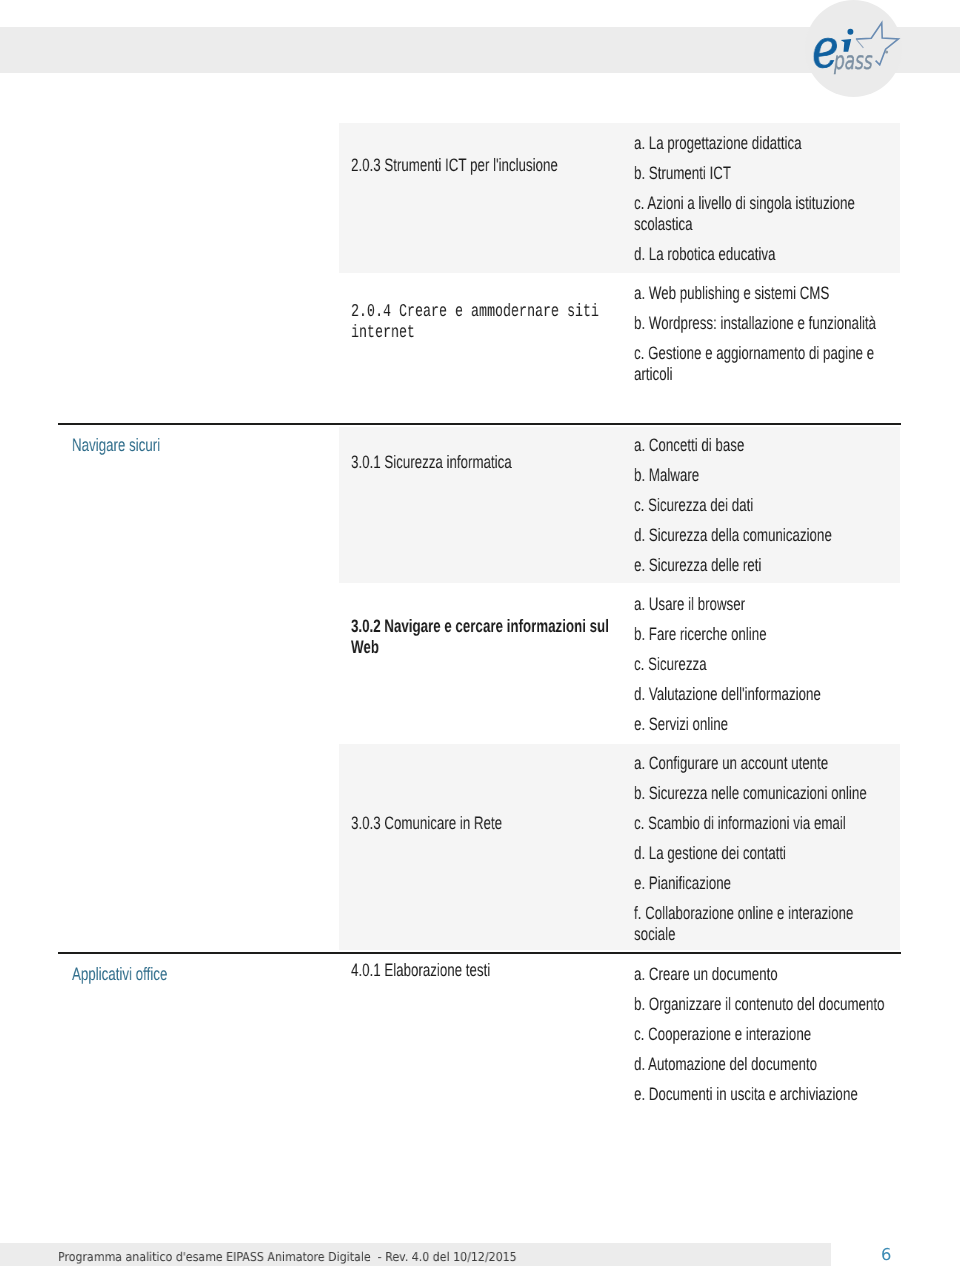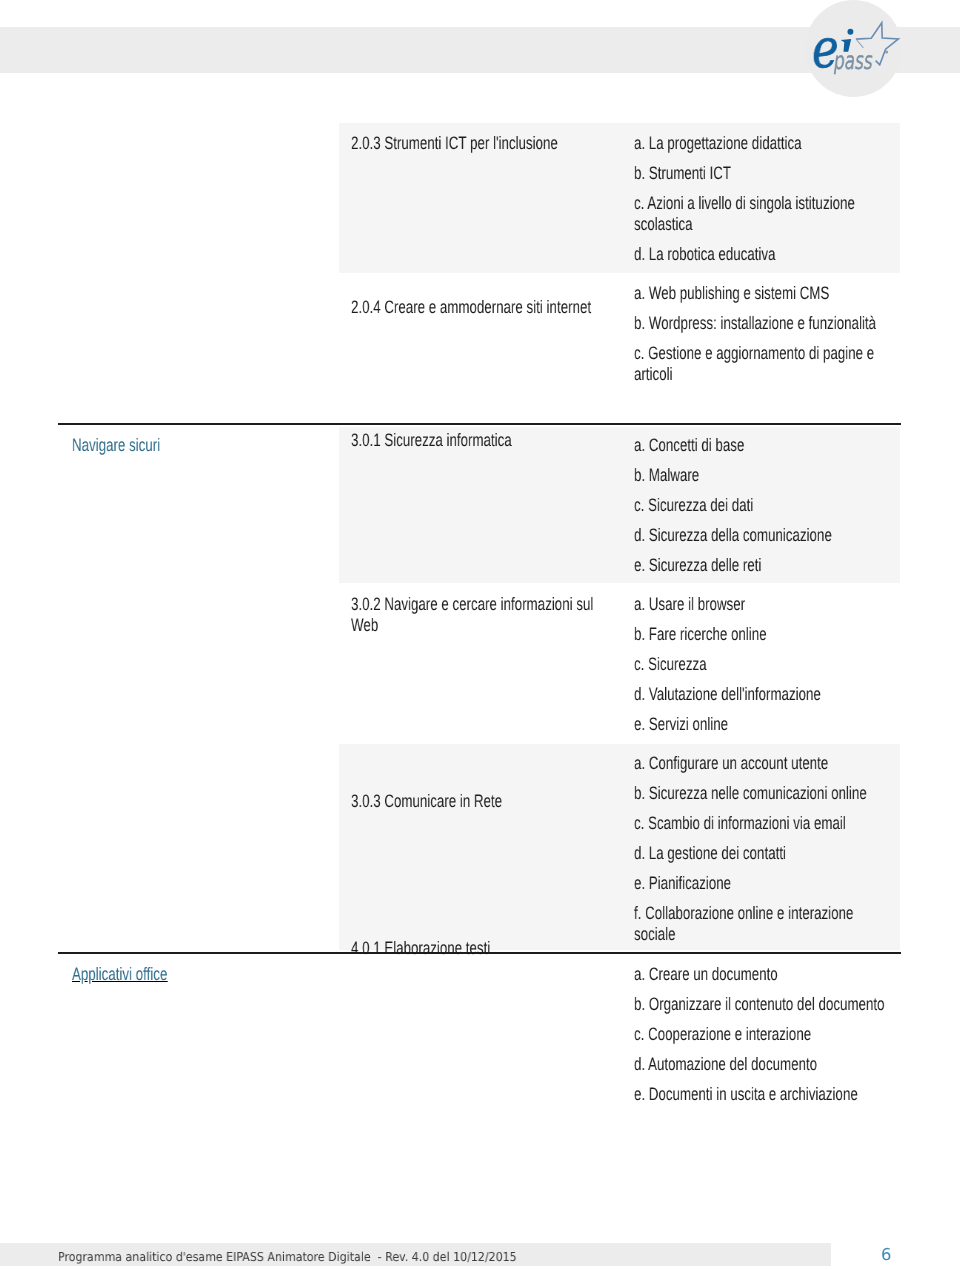--- a/index.html
+++ b/index.html
@@ -31,21 +31,21 @@
   .cell{position:absolute;}
   .tx{
     font-size:18px;line-height:21px;color:#1b1b1b;
     transform:scaleX(0.7405);transform-origin:0 0;will-change:transform;
     margin:0;
   }
   .tx + .tx{margin-top:9px;}
   .cat{color:#2e6c8a;}
 
   .c1{left:71.9px;width:424px;}
-  .c2{left:351.0px;width:355px;}
+  .c2{left:351.0px;width:355px;margin-top:22px;}
   .c3{left:633.9px;width:348px;}
 
   
   .footer-band{position:absolute;left:0;top:1243.2px;width:831px;height:22.8px;background:#ececec;}
   .footer-text{position:absolute;left:58.0px;top:1251.0px;font-family:"DejaVu Sans",sans-serif;
     font-size:12.3px;line-height:13px;color:#3b3b3b;white-space:pre;
     transform:scaleX(0.8965);transform-origin:0 0;will-change:transform;}
   .pageno{position:absolute;left:881px;top:1246.3px;font-family:"DejaVu Sans",sans-serif;
     font-size:16.4px;line-height:18px;color:#3d8cb5;will-change:transform;}
 </style>
@@ -81,63 +81,63 @@
   <div id="tbl">
       <div class="cell c2" style="top: 133.4px;">
         <p class="tx">2.0.3 Strumenti ICT per l'inclusione</p>
       </div>
       <div class="cell c3" style="top: 133.4px;">
         <p class="tx">a. La progettazione didattica</p>
         <p class="tx">b. Strumenti ICT</p>
         <p class="tx">c. Azioni a livello di singola istituzione scolastica</p>
         <p class="tx">d. La robotica educativa</p>
       </div>
-      <div class="cell c2" style="top: 297px;">
+      <div class="cell c2" style="top: 280px; font-family: Liberation Mono, monospace;">
         <p class="tx">2.0.4 Creare e ammodernare siti internet</p>
       </div>
       <div class="cell c3" style="top: 283.2px;">
         <p class="tx">a. Web publishing e sistemi CMS</p>
         <p class="tx">b. Wordpress: installazione e funzionalità</p>
         <p class="tx">c. Gestione e aggiornamento di pagine e articoli</p>
       </div>
       <div class="cell c1" style="top: 434.5px;">
         <p class="tx cat">Navigare sicuri</p>
       </div>
       <div class="cell c2" style="top: 430px;">
         <p class="tx">3.0.1 Sicurezza informatica</p>
       </div>
       <div class="cell c3" style="top: 434.5px;">
         <p class="tx">a. Concetti di base</p>
         <p class="tx">b. Malware</p>
         <p class="tx">c. Sicurezza dei dati</p>
         <p class="tx">d. Sicurezza della comunicazione</p>
         <p class="tx">e. Sicurezza delle reti</p>
       </div>
-      <div class="cell c2" style="top: 594px;">
+      <div class="cell c2" style="top: 594px; font-weight: bold;">
         <p class="tx">3.0.2 Navigare e cercare informazioni sul Web</p>
       </div>
       <div class="cell c3" style="top: 594px;">
         <p class="tx">a. Usare il browser</p>
         <p class="tx">b. Fare ricerche online</p>
         <p class="tx">c. Sicurezza</p>
         <p class="tx">d. Valutazione dell'informazione</p>
         <p class="tx">e. Servizi online</p>
       </div>
       <div class="cell c2" style="top: 791px;">
         <p class="tx">3.0.3 Comunicare in Rete</p>
       </div>
       <div class="cell c3" style="top: 753px;">
         <p class="tx">a. Configurare un account utente</p>
         <p class="tx">b. Sicurezza nelle comunicazioni online</p>
         <p class="tx">c. Scambio di informazioni via email</p>
         <p class="tx">d. La gestione dei contatti</p>
         <p class="tx">e. Pianificazione</p>
         <p class="tx">f. Collaborazione online e interazione sociale</p>
       </div>
-      <div class="cell c1" style="top: 964.2px; text-decoration: underline;">
+      <div class="cell c1" style="top: 964.2px;">
         <p class="tx cat">Applicativi office</p>
       </div>
       <div class="cell c2" style="top: 938px;">
         <p class="tx">4.0.1 Elaborazione testi</p>
       </div>
       <div class="cell c3" style="top: 964.2px;">
         <p class="tx">a. Creare un documento</p>
         <p class="tx">b. Organizzare il contenuto del documento</p>
         <p class="tx">c. Cooperazione e interazione</p>
         <p class="tx">d. Automazione del documento</p>

